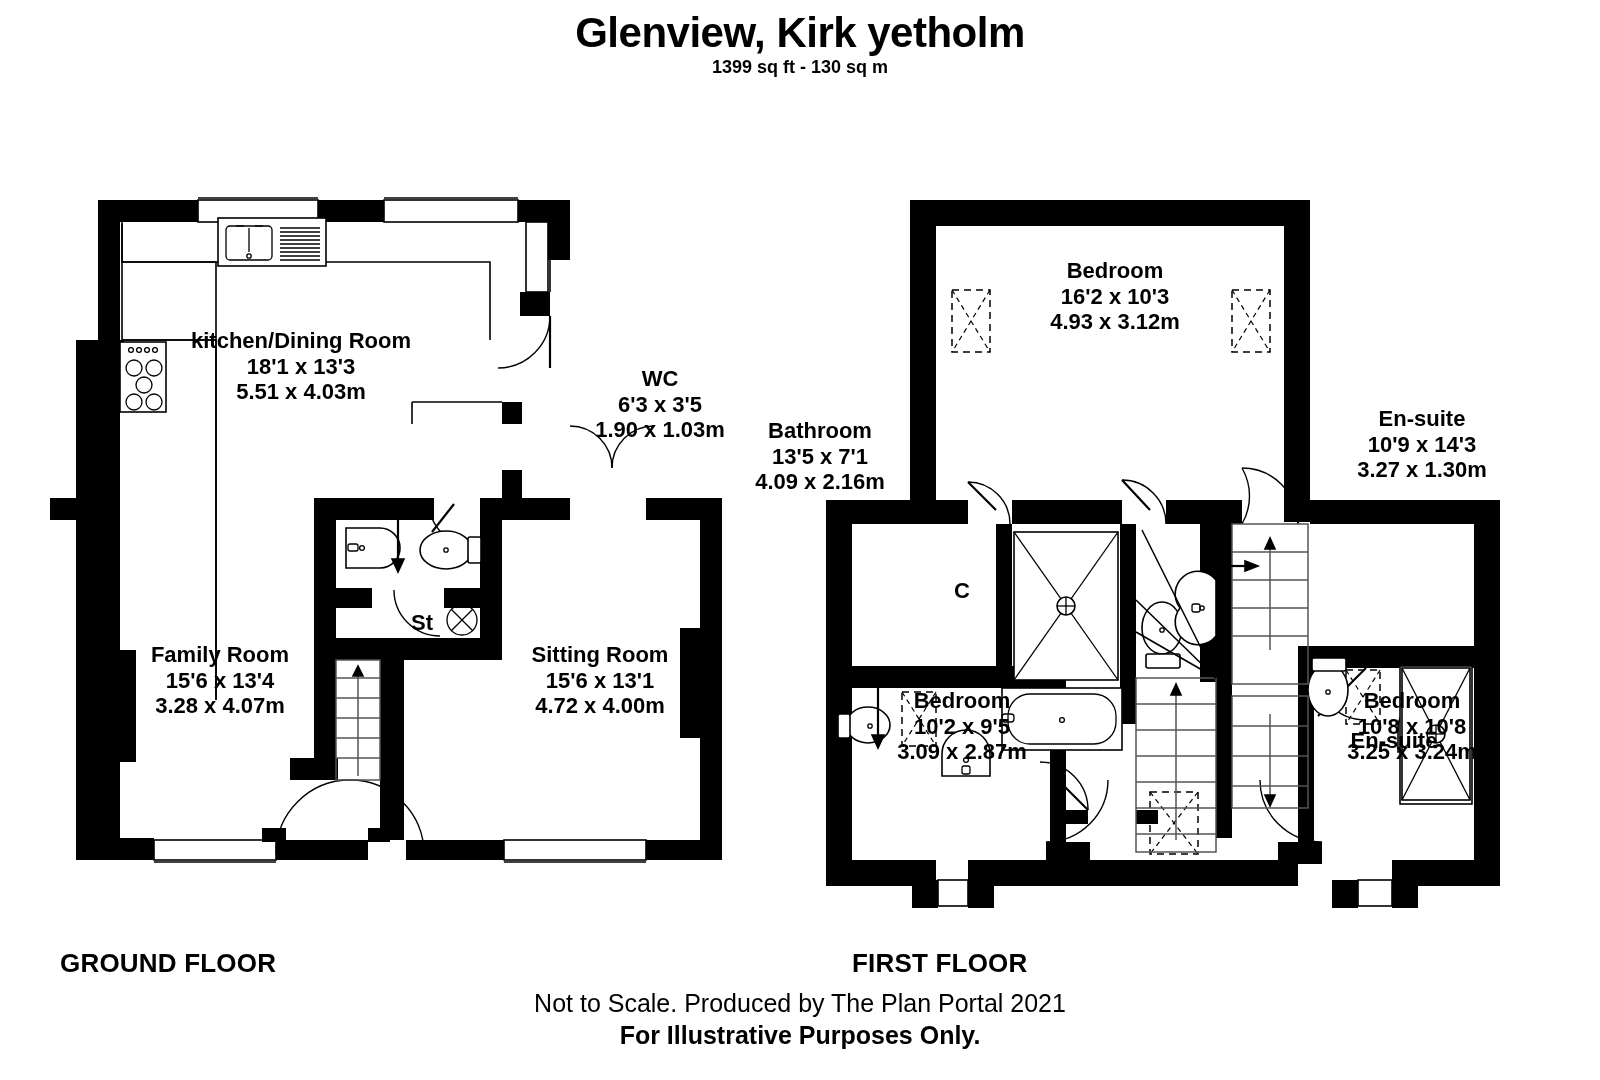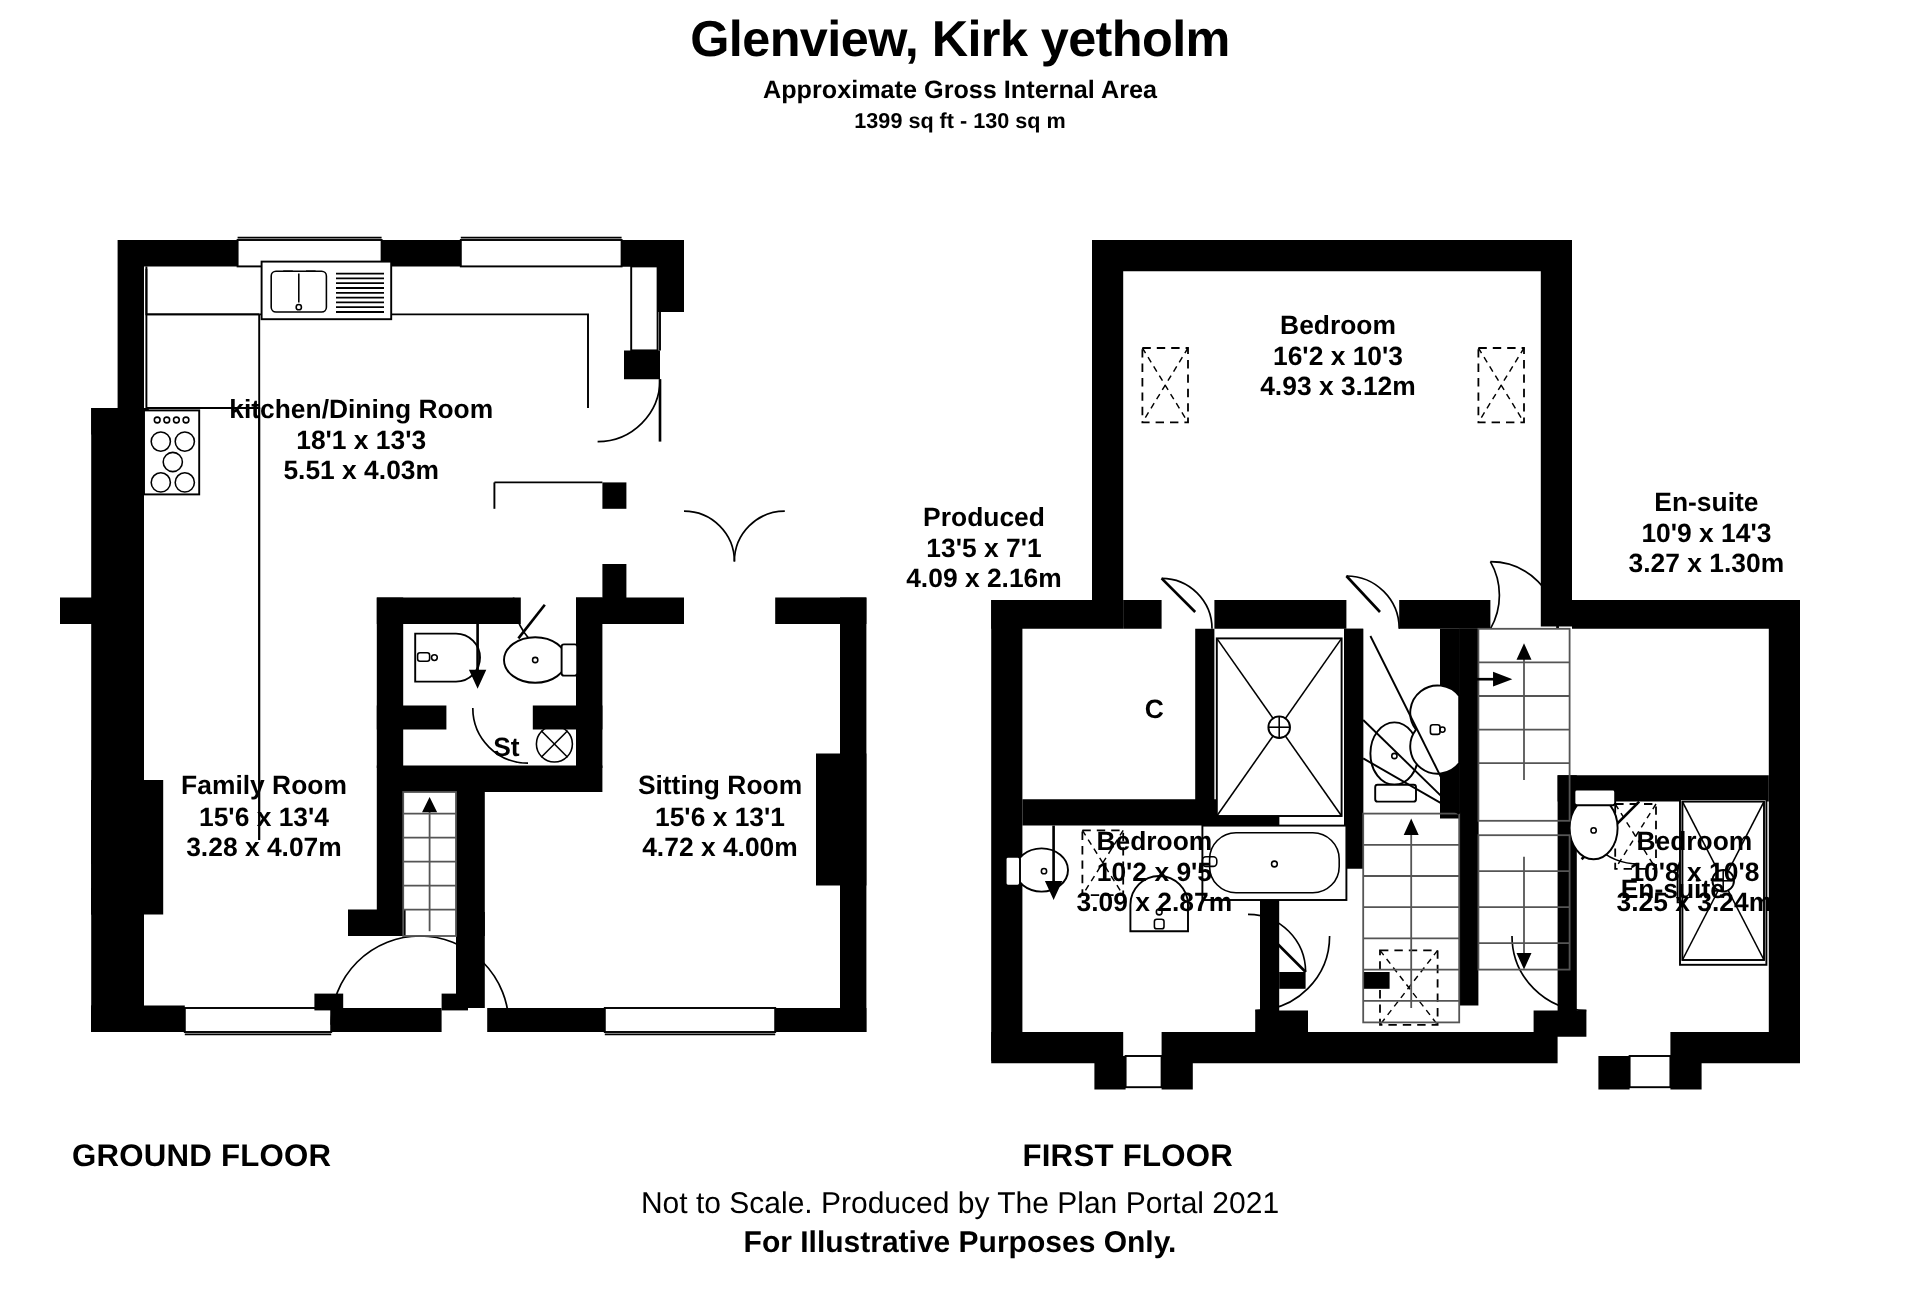--- a/index.html
+++ b/index.html
@@ -109,21 +109,20 @@
   .rlabel .rdim  { font-size: 22px; display: block; }
   .rlabel.tiny .rname  { font-size: 22px; }
 </style>
 </head>
 <body>
 
 <div id="page">
 
   <div class="header">
     <div class="title">Glenview, Kirk yetholm</div>
-    <div class="subtitle1">Approximate Gross Internal Area</div>
     <div class="subtitle2">1399 sq ft - 130 sq m</div>
   </div>
 
   <div class="plan" id="ground-plan">
     <svg width="700" height="720" viewBox="0 0 700 720">
 
       <g>
 
         <path class="wall" d="M48 20 h100 v22 h-78 v120 h-22 z"></path>
 
@@ -295,20 +294,25 @@
       <polyline class="thin" points="362,222 362,244"></polyline>
       <path class="thin" d="M362 222 L452 222"></path>
     </svg>
 
     <div class="rlabel" id="g-lbl-kitchen" style="left:86px; top:148px; width:330px;">
       <span class="rname">kitchen/Dining Room</span>
       <span class="rdim">18'1 x 13'3</span>
       <span class="rdim">5.51 x 4.03m</span>
     </div>
 
+    <div class="rlabel" id="g-lbl-wc" style="left:500px; top:186px; width:220px;">
+      <span class="rname">WC</span>
+      <span class="rdim">6'3 x 3'5</span>
+      <span class="rdim">1.90 x 1.03m</span>
+    </div>
 
     <div class="rlabel" id="g-lbl-family" style="left:40px; top:462px; width:260px;">
       <span class="rname">Family Room</span>
       <span class="rdim">15'6 x 13'4</span>
       <span class="rdim">3.28 x 4.07m</span>
     </div>
 
     <div class="rlabel" id="g-lbl-sitting" style="left:420px; top:462px; width:260px;">
       <span class="rname">Sitting Room</span>
       <span class="rdim">15'6 x 13'1</span>
@@ -531,21 +535,21 @@
 
     </svg>
 
     <div class="rlabel" id="f-lbl-bed1" style="left:200px; top:78px; width:250px;">
       <span class="rname">Bedroom</span>
       <span class="rdim">16'2 x 10'3</span>
       <span class="rdim">4.93 x 3.12m</span>
     </div>
 
     <div class="rlabel" id="f-lbl-bath" style="left:-70px; top:238px; width:200px;">
-      <span class="rname">Produced</span>
+      <span class="rname">Bathroom</span>
       <span class="rdim">13'5 x 7'1</span>
       <span class="rdim">4.09 x 2.16m</span>
     </div>
 
     <div class="rlabel" id="f-lbl-ens1" style="left:524px; top:226px; width:216px;">
       <span class="rname">En-suite</span>
       <span class="rdim">10'9 x 14'3</span>
       <span class="rdim">3.27 x 1.30m</span>
     </div>
 

